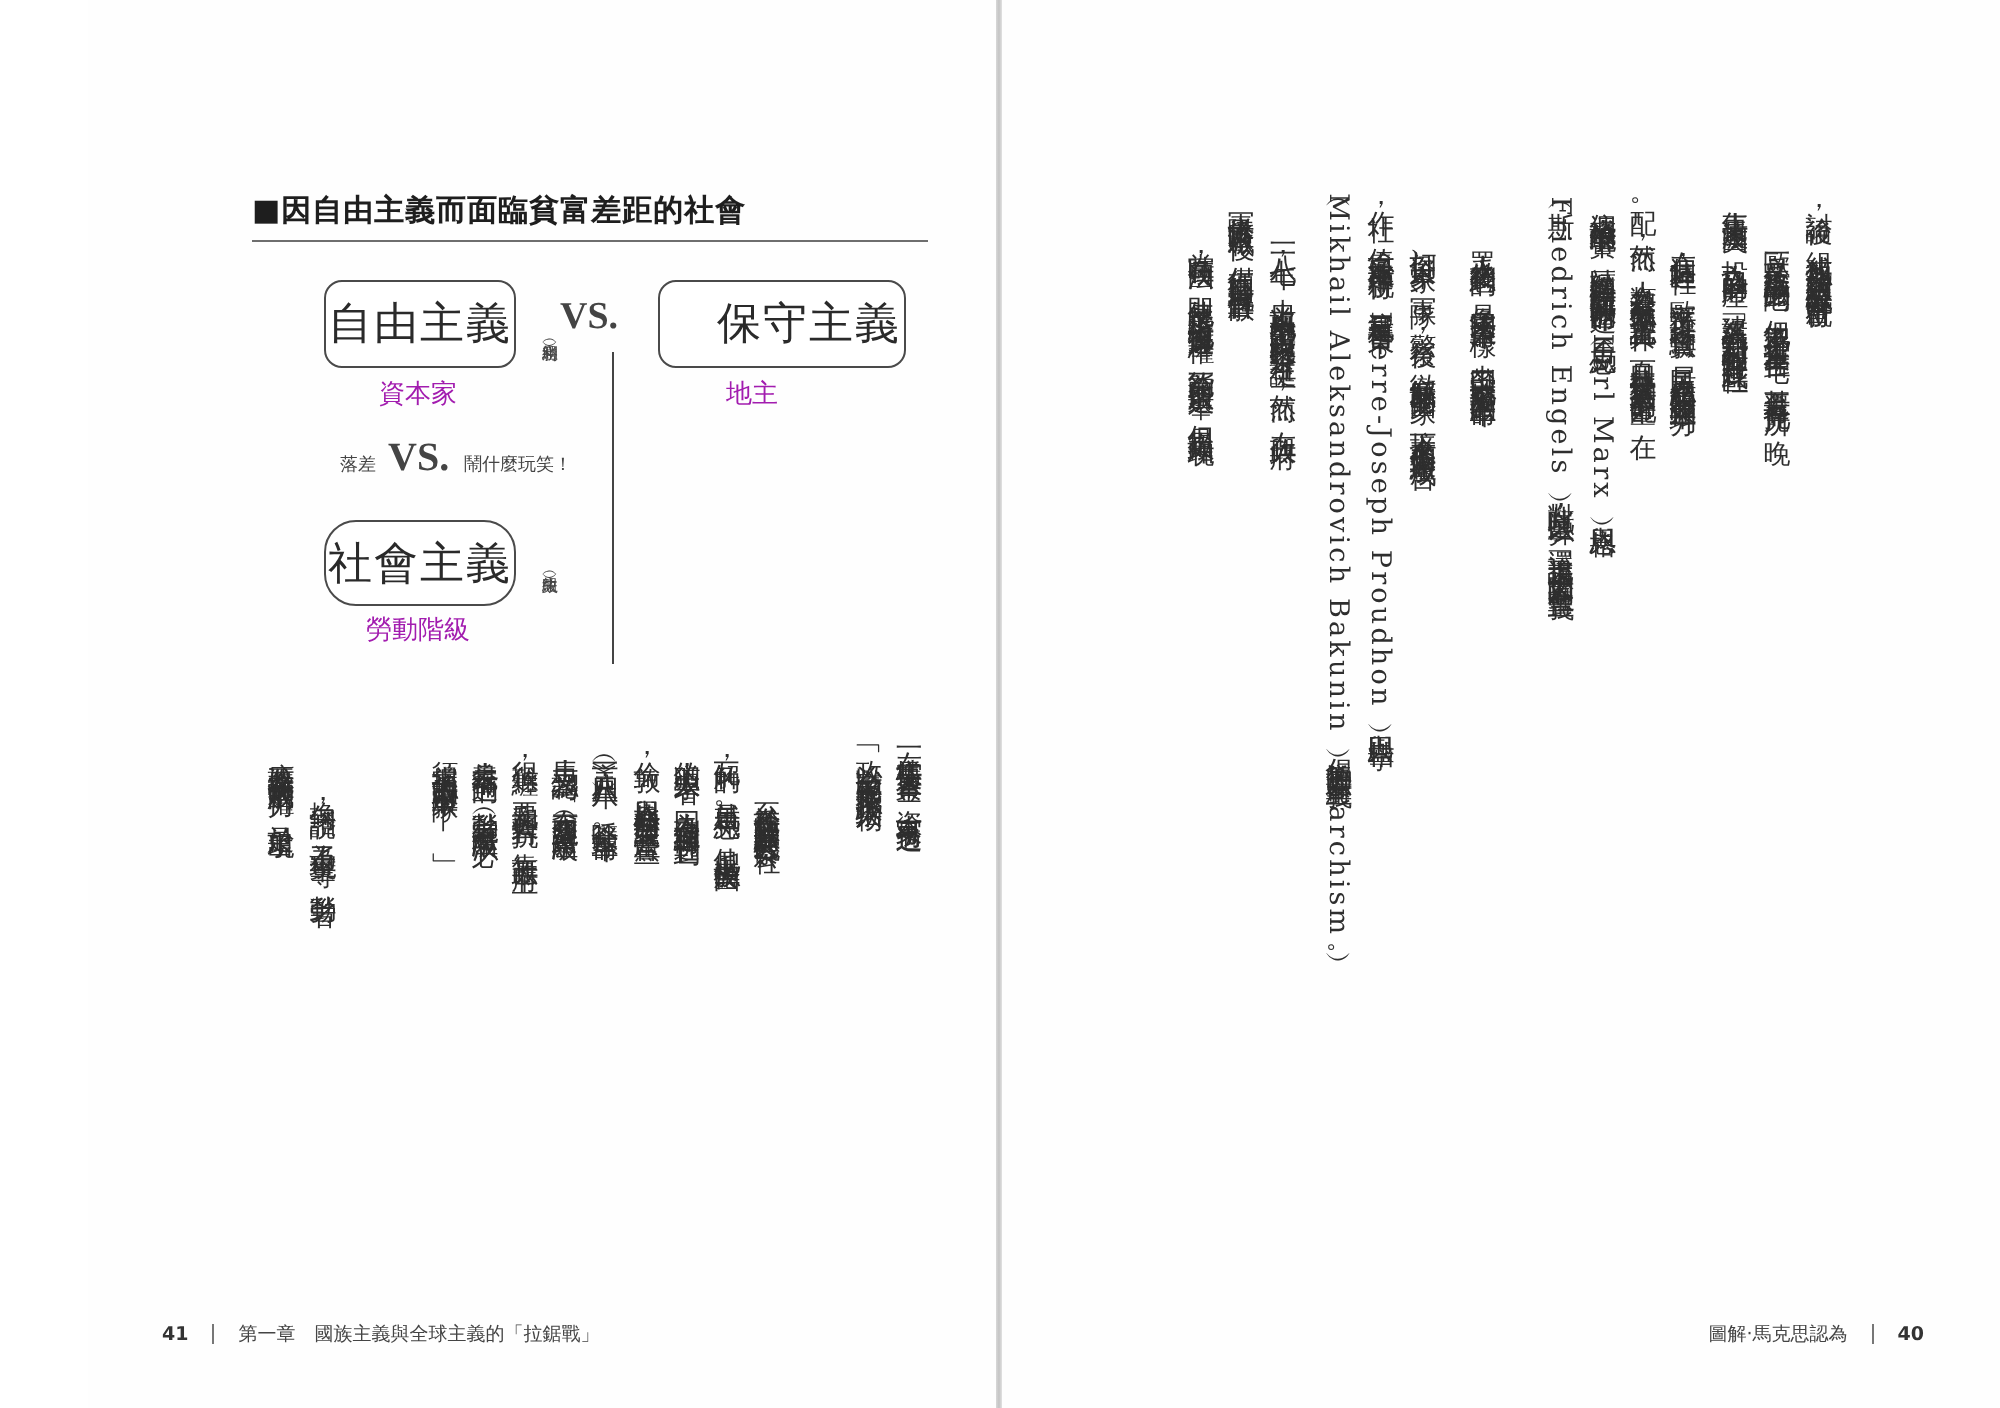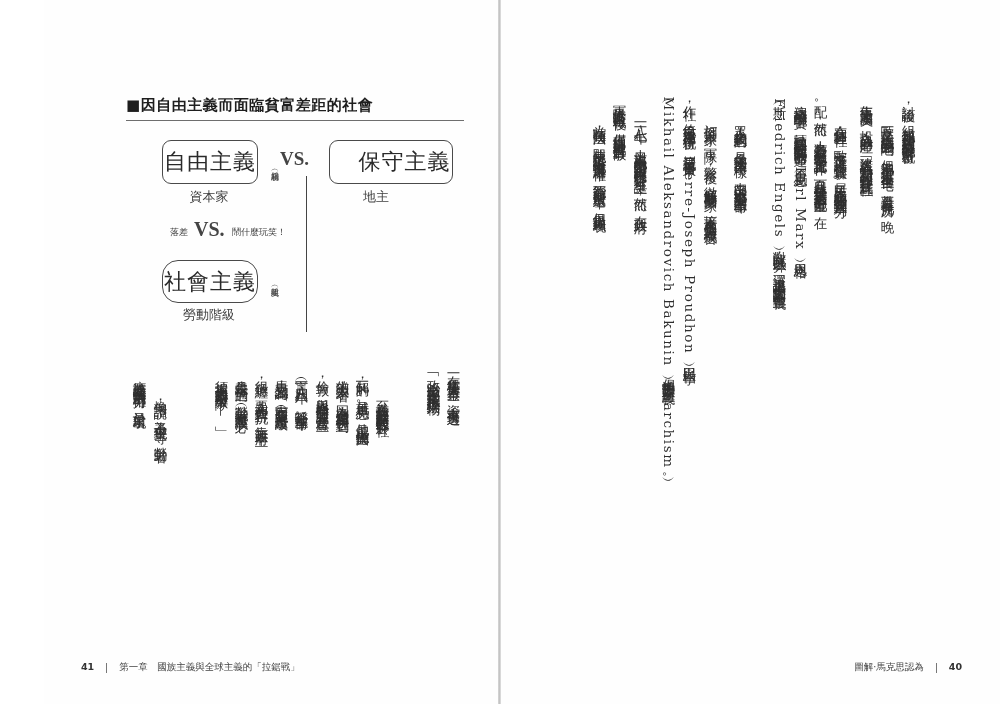--- a/index.html
+++ b/index.html
@@ -24,21 +24,21 @@
   }
   .diagram-rule { position: absolute; left: 82px; top: 120px; width: 338px; height: 1px; background: #6e6e6e; }
   .ideo-box {
     position: absolute; border: 1.3px solid #4a4a4a; border-radius: 9px;
     font-family: "DejaVu Sans", "Liberation Sans", sans-serif;
     font-size: 22px; color: #2a2a2a; display: flex; align-items: center; justify-content: center;
     letter-spacing: 1px; background: #fff;
   }
   .sub-label {
     position: absolute; font-family: "DejaVu Sans", "Liberation Sans", sans-serif;
-    font-size: 13px; color: #404040; text-align: center; white-space: nowrap;
+    font-size: 13px; color: #a21caf; text-align: center; white-space: nowrap;
   }
   .vs {
     position: absolute; font-family: "Liberation Serif", "DejaVu Serif", serif;
     font-weight: bold; color: #444; white-space: nowrap;
   }
   .small-note {
     position: absolute; font-family: Liberation Serif, serif;
     font-size: 9px; color: #444; white-space: nowrap;
   }
   .vertical-tag {

